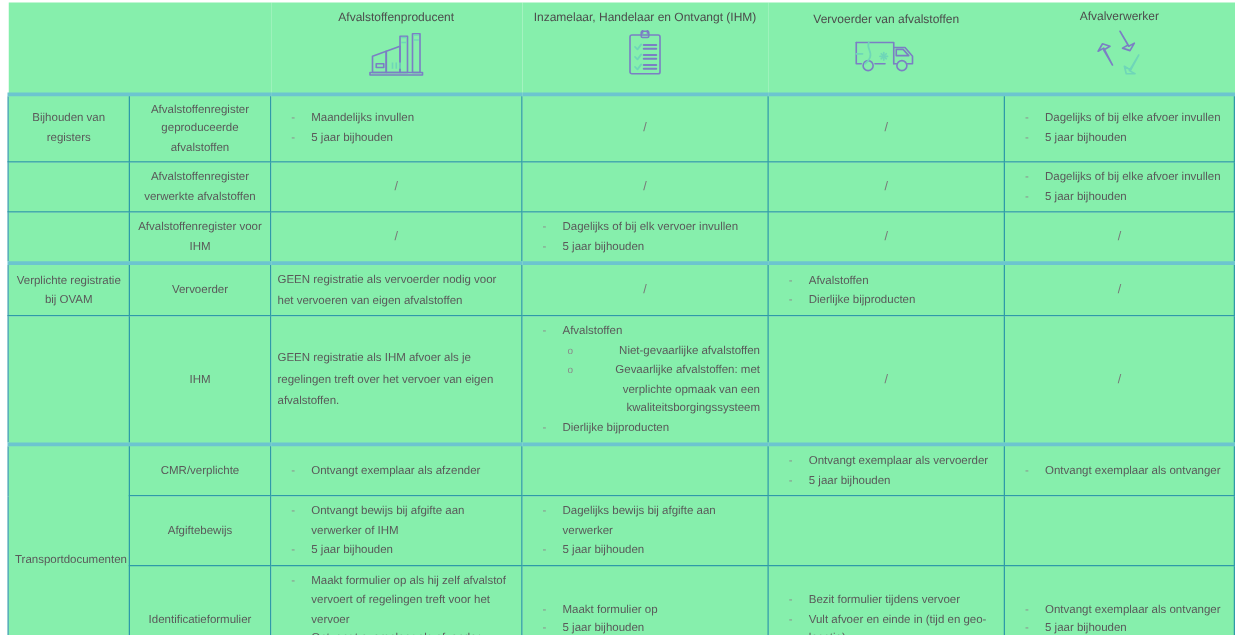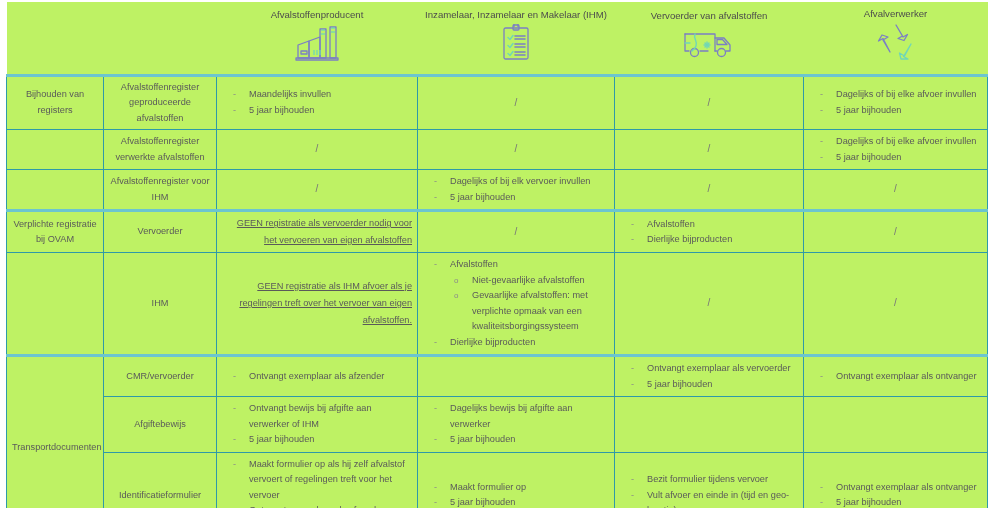--- a/index.html
+++ b/index.html
@@ -24,21 +24,21 @@
   }
 
   table.matrix td {
     border: 1px solid #2e9aa8;
     color: #5a5a5a;
     font-size: 9.2px;
     line-height: 15.5px;
     padding: 3px 5px;
     vertical-align: middle;
     text-align: center;
-    background: #bef264;
+    background: #86efac;
   }
 
   
   col.c1 { width: 97px; }
   col.c2 { width: 113px; }
   col.c3 { width: 201px; }
   col.c4 { width: 197px; }
   col.c5 { width: 189px; }
   col.c6 { width: 184px; }
 
@@ -98,36 +98,37 @@
     content: "-";
     position: absolute;
     left: 10px;
     top: 0;
     color: #8a8a8a;
   }
   ul.bul ul.sub {
     list-style: none;
     margin: 0;
     padding: 0;
+    text-align: right;
   }
   ul.bul ul.sub > li {
     position: relative;
     padding-left: 22px;
     line-height: 15.5px;
   }
   ul.bul ul.sub > li::before {
     content: "o";
     position: absolute;
     left: 4px;
     top: 0;
     font-size: 8px;
     color: #8a8a8a;
   }
   .slash { color: #777; font-size: 10px; }
-  .ctr-text { display:block; text-align:right; line-height:17px;text-decoration:underline; }
+  .ctr-text { display:block; text-align:left; line-height:17px; }
   .left-label { text-align: center; }
 </style>
 </head>
 <body>
 
 <div id="page">
   <table class="matrix">
     <colgroup>
       <col class="c1">
         <col class="c2">
@@ -161,21 +162,21 @@
                   <path d="M39 9 L43 9"></path>
                 <path d="M22 27 L22 32"></path>
                   <path d="M25 27 L25 32"></path>
                   <path d="M28 27 L28 32"></path>
               </g>
             </svg>
           </span>
         </td>
 
         <td class="hdr-role">
-          <span class="hdr-title">Inzamelaar, Inzamelaar en Makelaar (IHM)</span>
+          <span class="hdr-title">Inzamelaar, Handelaar en Ontvangt (IHM)</span>
           <span class="hdr-icon">
             <svg width="40" height="40" viewBox="0 0 40 40">
               <g fill="none" stroke="#7b7fc4" stroke-width="1.3" stroke-linejoin="round">
                 <rect x="8" y="5" width="24" height="31" rx="1.5"></rect>
                 <rect x="17" y="2" width="6" height="5" rx="1"></rect>
                 <path d="M18 1 L18 4"></path>
                   <path d="M22 1 L22 4"></path>
               </g>
               <g fill="none" stroke="#7b7fc4" stroke-width="1.6" stroke-linecap="round">
                 <path d="M19 13 L29 13"></path>
@@ -316,21 +317,21 @@
             </li>
             <li>Dierlijke bijproducten</li>
           </ul>
         </td>
         <td><span class="slash">/</span></td>
         <td><span class="slash">/</span></td>
       </tr>
 
       <tr class="block-start">
         <td class="group-cell-blank" rowspan="3">Transportdocumenten</td>
-        <td>CMR/vervoerder</td>
+        <td>CMR/verplichte</td>
         <td>
           <ul class="bul">
             <li>Ontvangt exemplaar als afzender</li>
           </ul>
         </td>
         <td></td>
         <td>
           <ul class="bul">
             <li>Ontvangt exemplaar als vervoerder</li>
             <li>5 jaar bijhouden</li>

